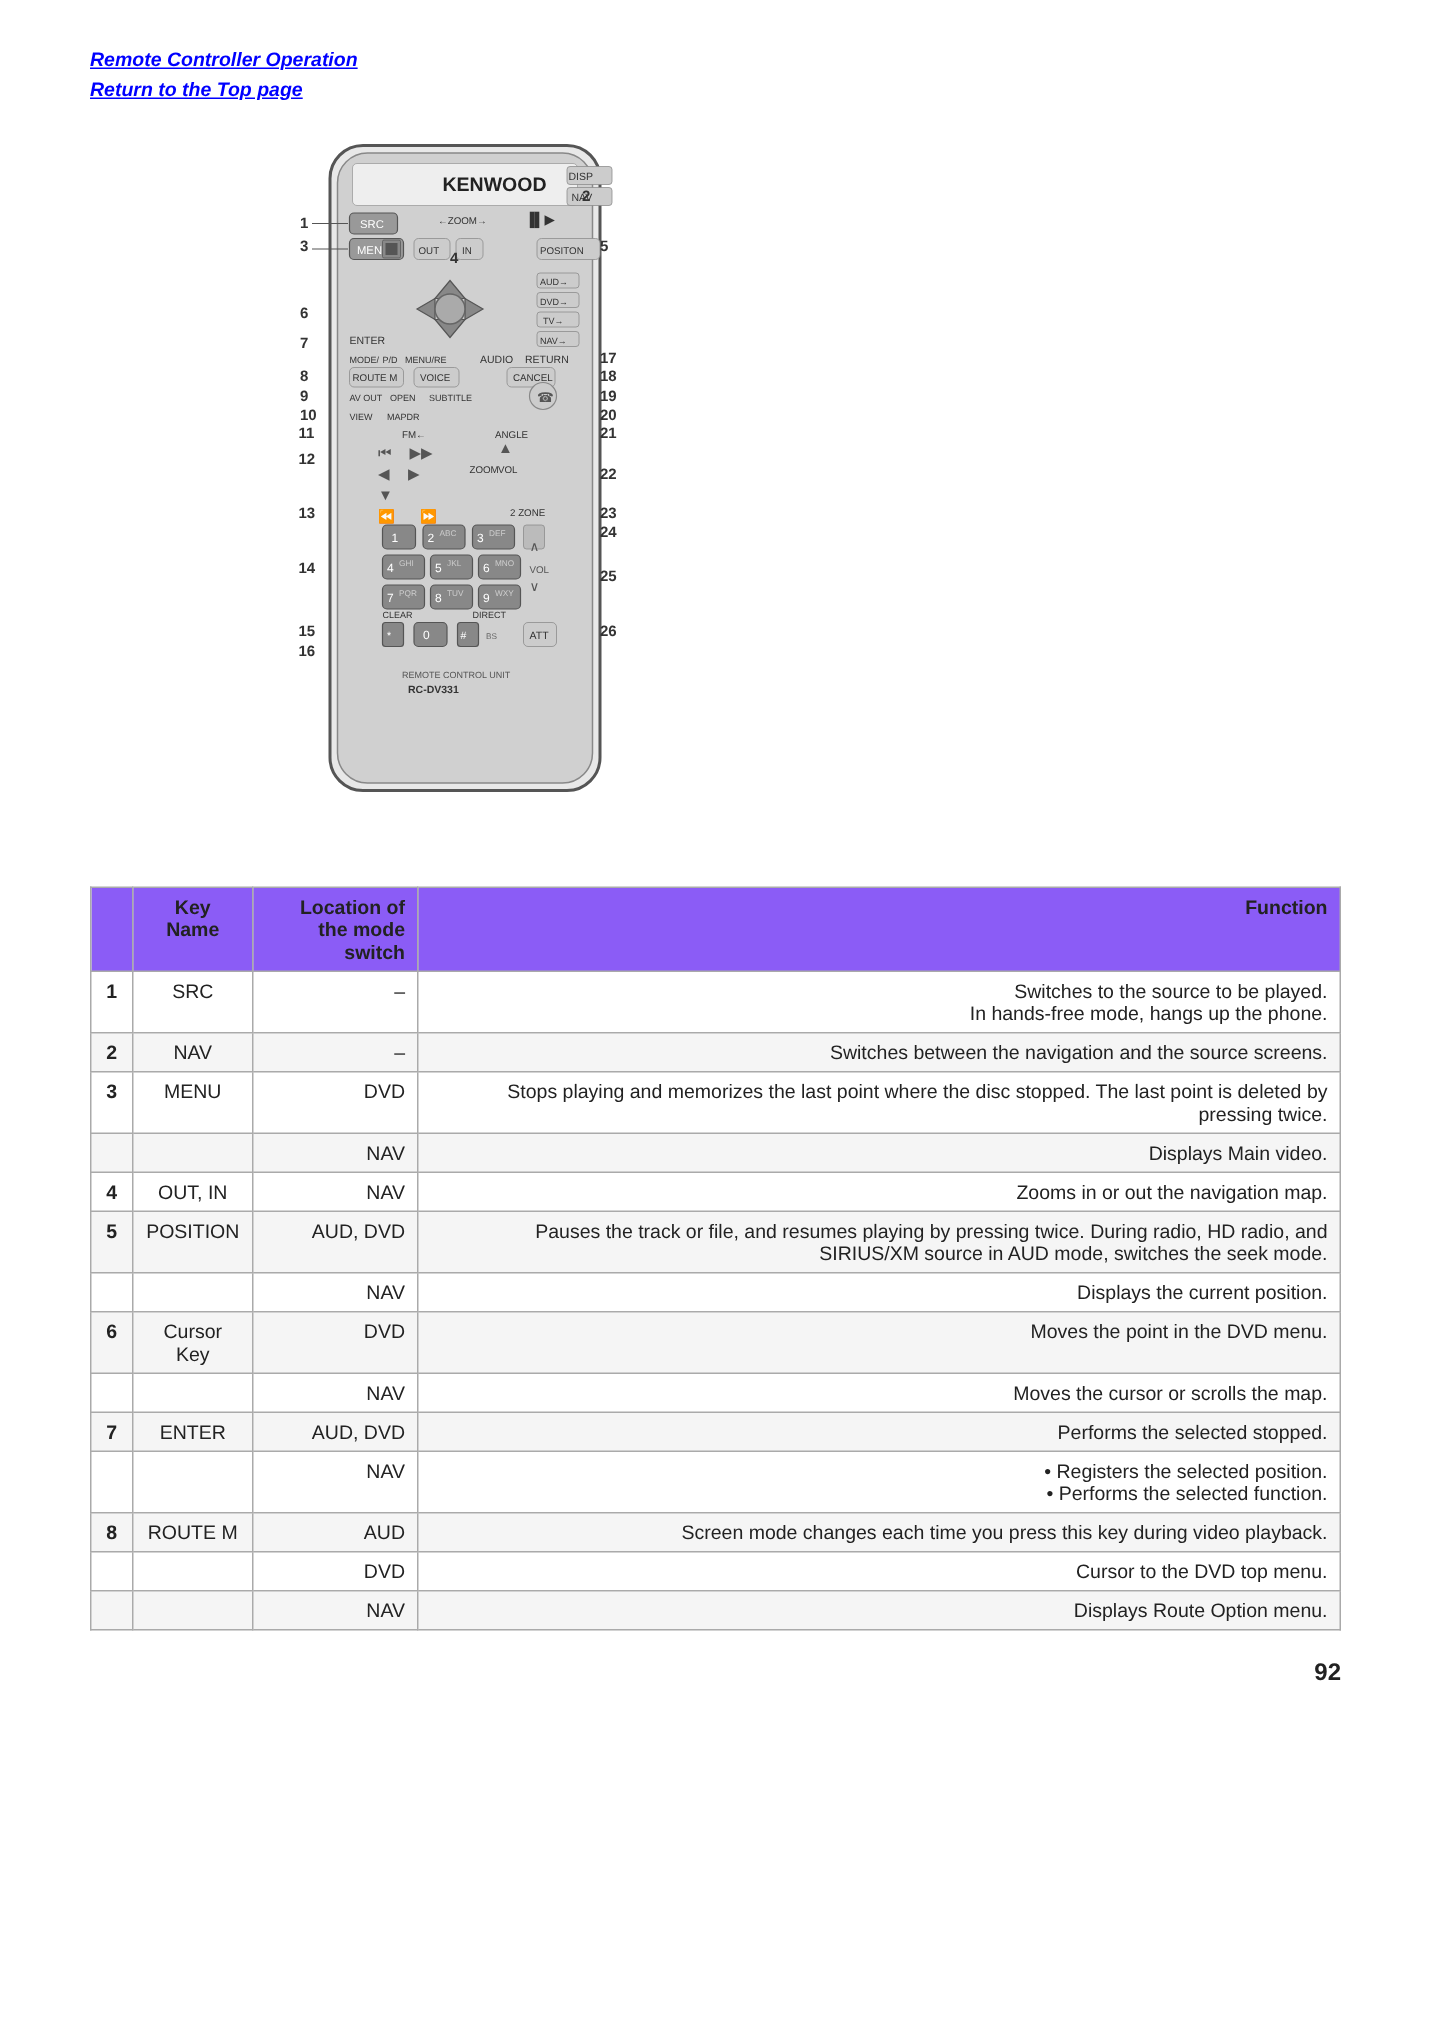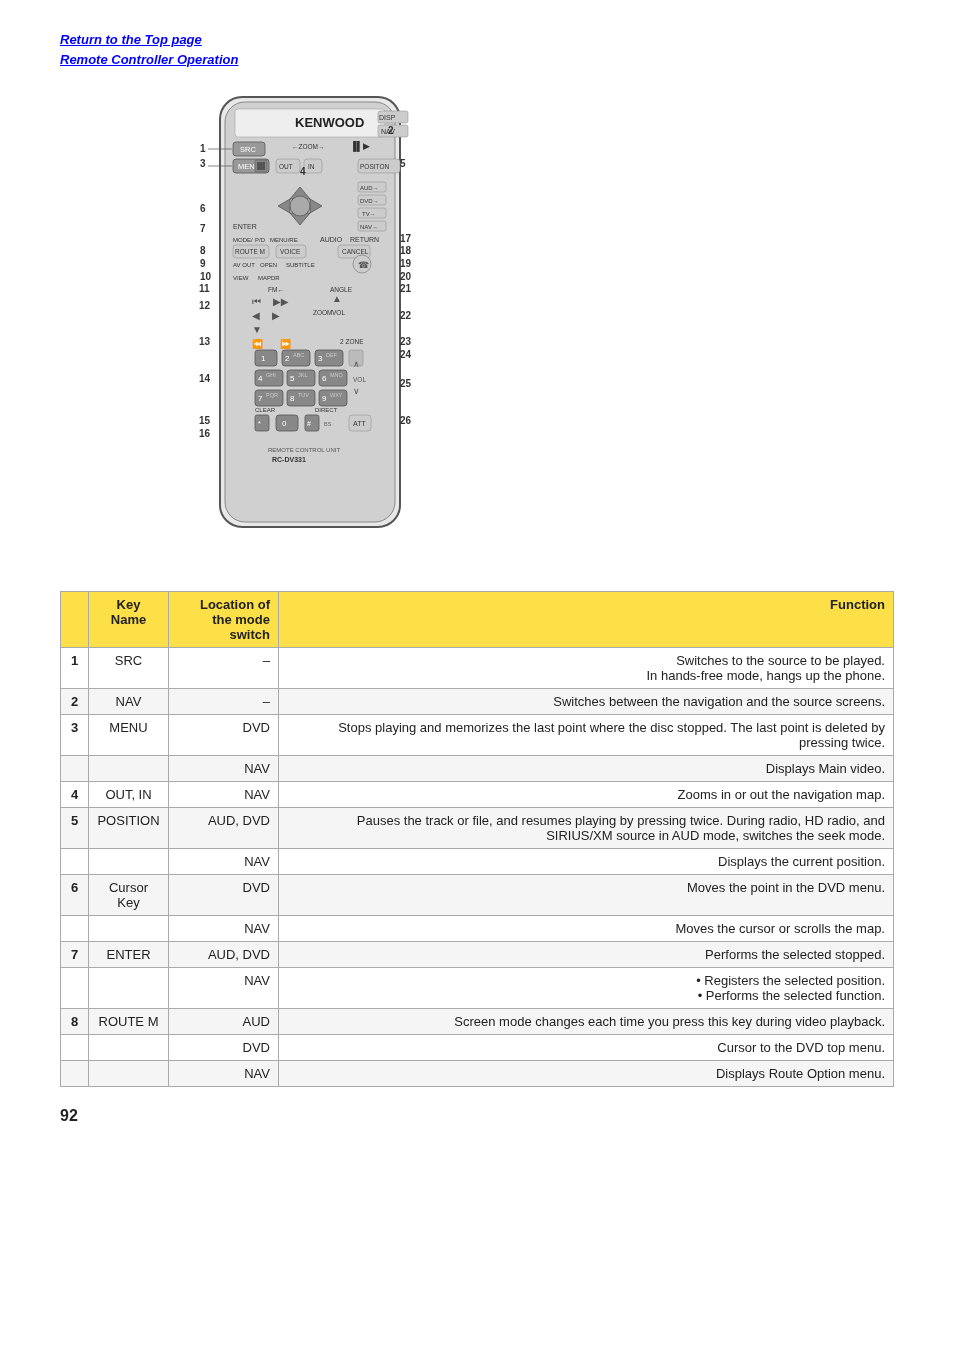--- a/index.html
+++ b/index.html
@@ -41,21 +41,21 @@
       width: 100%;
       border-collapse: collapse;
       font-size: 13px;
     }
     .key-table th, .key-table td {
       border: 1px solid #aaa;
       padding: 5px 8px;
       vertical-align: top;
     }
     .key-table thead th {
-      background: #fde047;
+      background: #8b5cf6;
       font-weight: bold;
       text-align: center;
       font-size: 13px;
     }
     .key-table .col-num {
       width: 28px;
       text-align: center;
       font-weight: bold;
     }
     .key-table .col-key {
@@ -75,30 +75,31 @@
     .key-table tr:nth-child(odd) {
       background: #fff;
     }
     .key-table tbody tr td:first-child {
       font-weight: bold;
     }
     .page-number {
       margin-top: 20px;
       font-size: 16px;
       font-weight: bold;
+      text-align: right;
     }
   </style>
 </head>
 <body>
 
 <div class="page">
 
   <div class="top-links">
+    <a>Remote Controller Operation</a>
     <a>Return to the Top page</a>
-    <a>Remote Controller Operation</a>
   </div>
 
   <div class="remote-diagram">
     <svg viewBox="0 0 420 480" xmlns="http://www.w3.org/2000/svg">
 
       <rect x="120" y="10" width="180" height="430" rx="22" ry="22" fill="#e8e8e8" stroke="#555" stroke-width="2"></rect>
       <rect x="125" y="15" width="170" height="420" rx="20" ry="20" fill="#d0d0d0" stroke="#888" stroke-width="1"></rect>
 
       <rect x="135" y="22" width="150" height="28" rx="3" fill="#eee" stroke="#999" stroke-width="0.5"></rect>
       <text x="195" y="40" font-size="13" font-weight="bold" fill="#222" font-family="Arial">KENWOOD</text>

